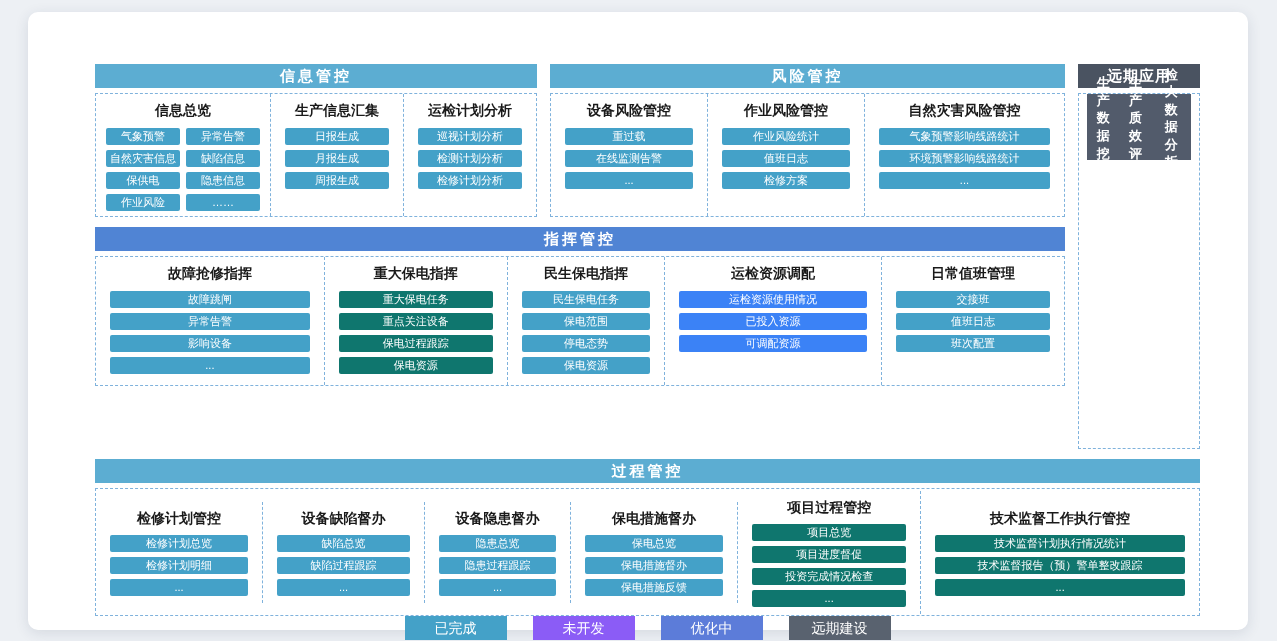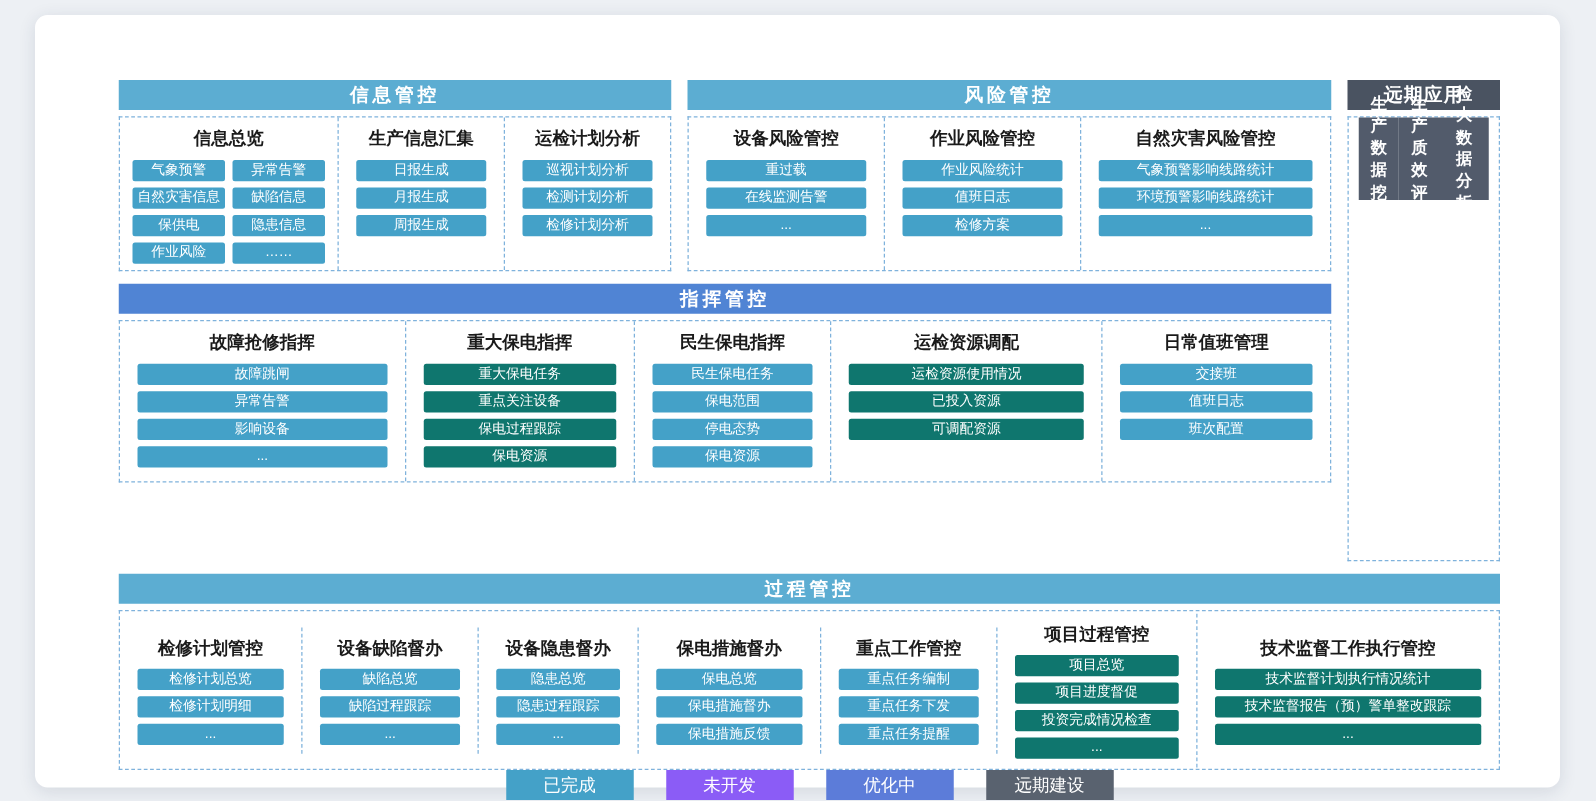--- a/index.html
+++ b/index.html
@@ -50,21 +50,21 @@
     text-align: center; font-weight: bold; font-size: 14px; color: #1a1a1a;
     padding: 4px 0 5px; white-space: nowrap;
   }
   .pill {
     height: 17px; line-height: 17px; border-radius: 2px;
     background: #44a1c8; color: #fff;
     font-size: 11px; text-align: center;
     margin: 2.5px 8px; white-space: nowrap; overflow: hidden;
   }
   .group[data-status="undev"] .pill { background: #0f766e; }
-  .group[data-status="opt"]   .pill { background: #0f766e; }
+  .group[data-status="opt"]   .pill { background: #3b82f6; }
   .pill-grid { display: grid; grid-template-columns: 1fr 1fr; column-gap: 6px; margin: 0 4px; }
   .pill-grid .pill { margin: 2.5px 0; }
   .lt-block {
     height: 66px; display: flex; align-items: center; justify-content: center;
     background: #525b6b; color: #fff; font-weight: bold; font-size: 13px;
     text-align: center; padding: 0 9px; line-height: 1.35;
   }
   .legend {
     grid-column: 1 / 3;
     display: flex; justify-content: center;
@@ -209,26 +209,20 @@
           <div class="pill">隐患总览</div>
           <div class="pill">隐患过程跟踪</div>
           <div class="pill">...</div>
         </div>
         <div class="group" style="flex:1.16" data-status="done">
           <div class="g-title">保电措施督办</div>
           <div class="pill">保电总览</div>
           <div class="pill">保电措施督办</div>
           <div class="pill">保电措施反馈</div>
         </div>
-        <div class="group" style="flex:1.12" data-status="done">
-          <div class="g-title">重点工作管控</div>
-          <div class="pill">重点任务编制</div>
-          <div class="pill">重点任务下发</div>
-          <div class="pill">重点任务提醒</div>
-        </div>
         <div class="group" style="flex:1.28" data-status="undev">
           <div class="g-title">项目过程管控</div>
           <div class="pill">项目总览</div>
           <div class="pill">项目进度督促</div>
           <div class="pill">投资完成情况检查</div>
           <div class="pill">...</div>
         </div>
         <div class="group" style="flex:2" data-status="undev">
           <div class="g-title">技术监督工作执行管控</div>
           <div class="pill">技术监督计划执行情况统计</div>

